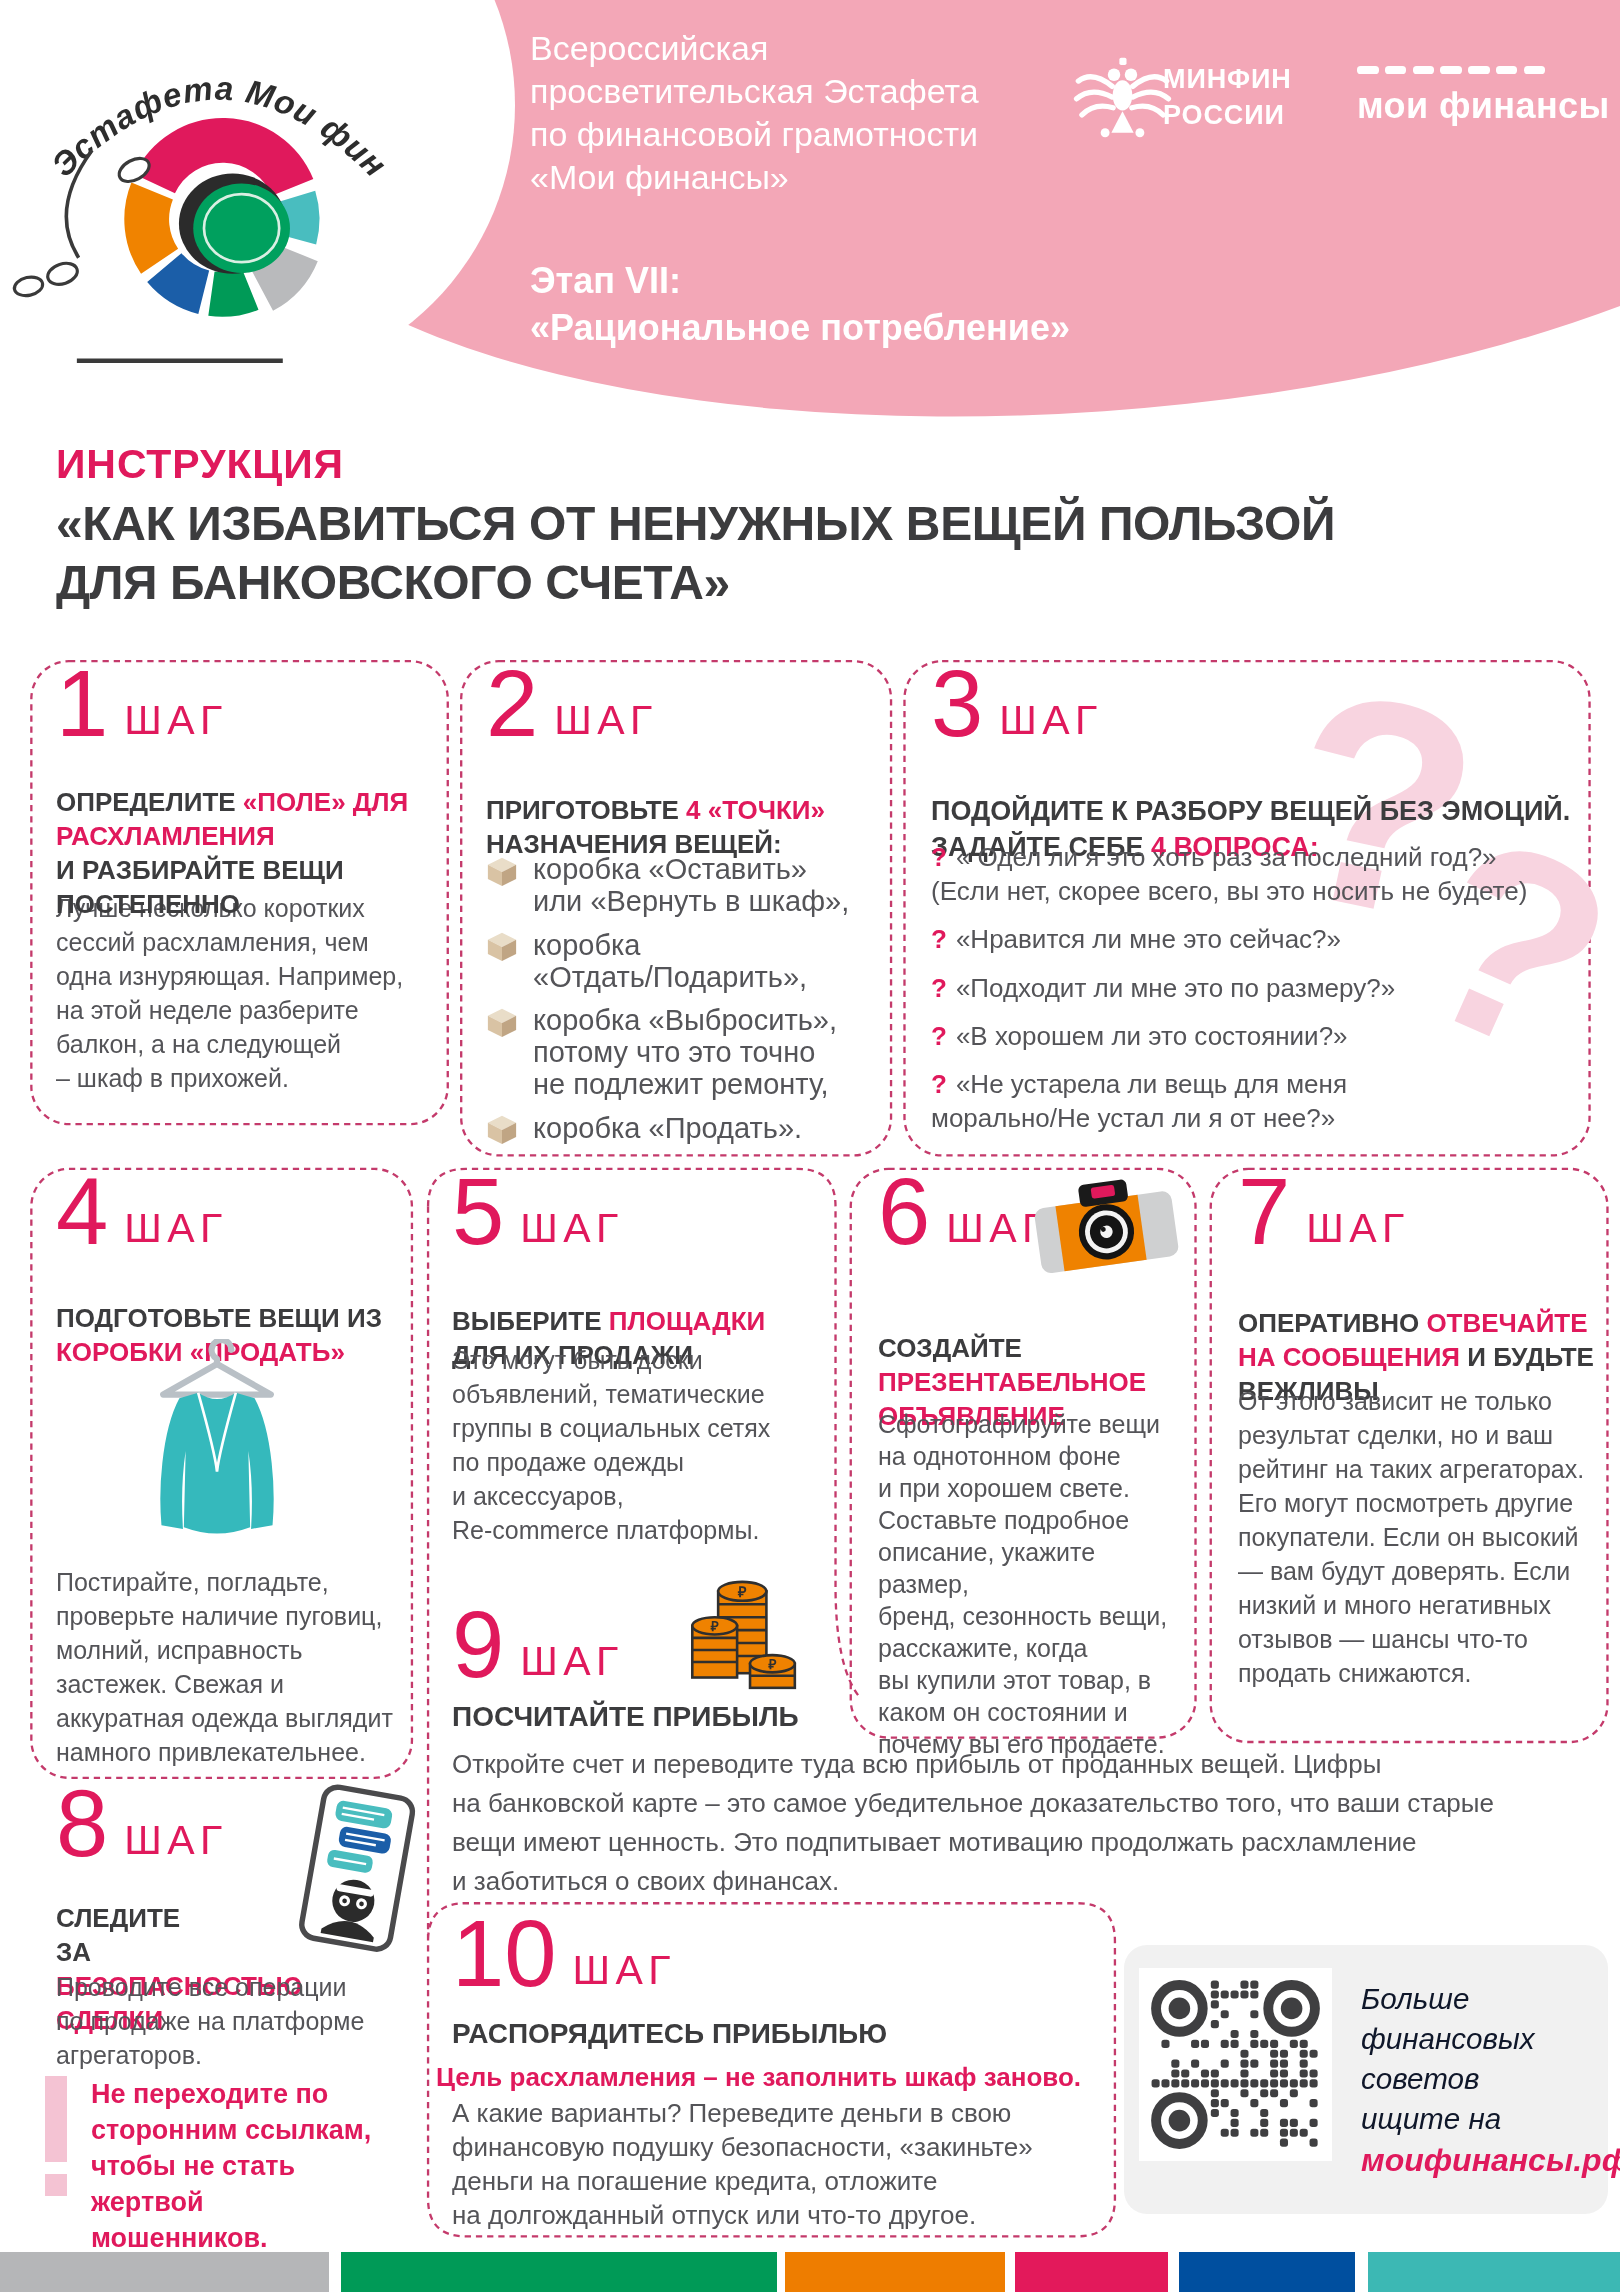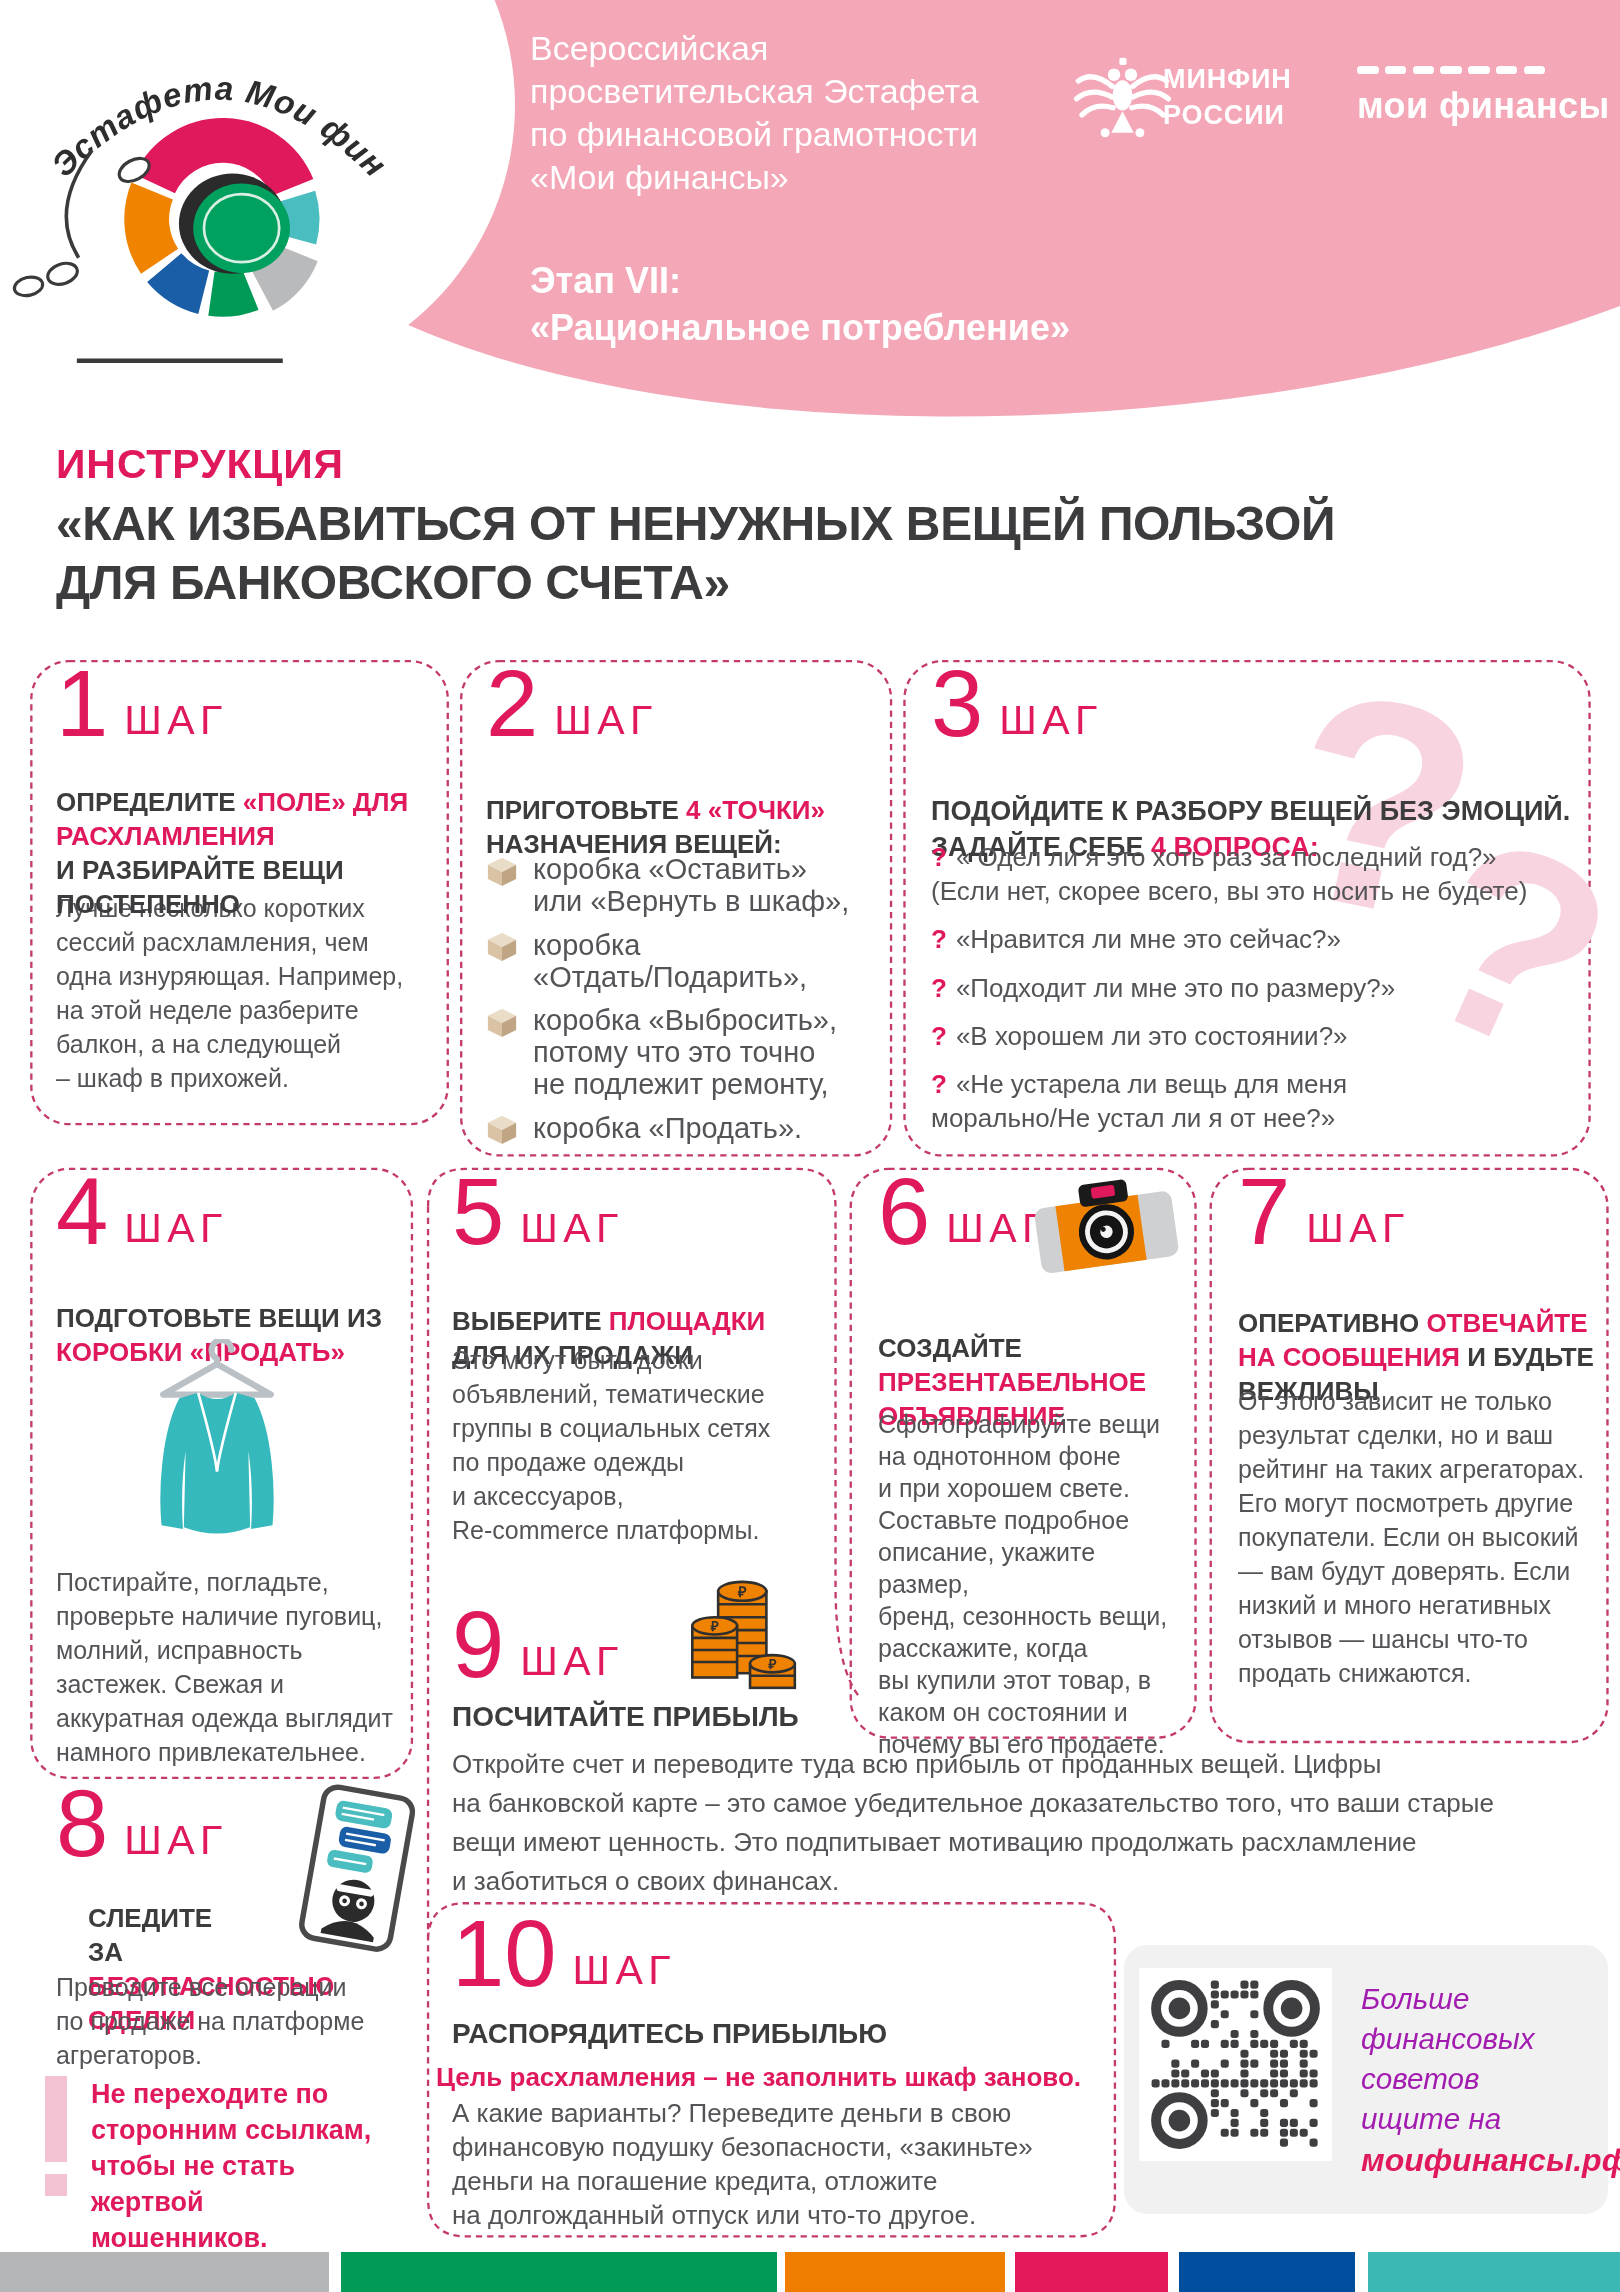--- a/index.html
+++ b/index.html
@@ -39,21 +39,21 @@
   .qmark{color:var(--pink);font-weight:bold;margin-right:9px;}
   .box-item{position:relative;padding-left:47px;font-size:29px;line-height:32px;
     color:var(--body);margin-bottom:11.6px;}
   .box-item svg{position:absolute;left:0;top:2.7px;}
   .bigq{font-size:296px;font-weight:bold;color:var(--lightpink);line-height:1;z-index:0;}
   .warn-bar{width:21.5px;background:#f4c3d3;}
   .warn-txt{font-size:27px;line-height:36px;font-weight:bold;color:var(--pink);}
   .lead{color:var(--pink);font-weight:bold;font-size:26px;line-height:34px;}
   
   .qr-block{left:1124px;top:1945px;width:484px;height:269px;background:#f1f1f1;border-radius:23px;}
-  .qr-caption{left:1361px;top:1979px;font-size:29.6px;line-height:40px;color:#a21caf;font-style:italic;}
+  .qr-caption{left:1361px;top:1979px;font-size:29.6px;line-height:40px;color:#0f172a;font-style:italic;}
   .qr-site{left:1361px;top:2142px;font-size:32px;color:var(--pink);font-weight:bold;font-style:italic;}
   
   .bar{top:2252px;height:40px;}
   .z1{z-index:1;}
 </style>
 </head>
 <body>
 
 <div id="poster">
 
@@ -336,21 +336,21 @@
       <line x1="46" y1="101" x2="88" y2="101" stroke="#fff" stroke-width="3"></line>
       <circle cx="80" cy="150" r="27" fill="#2b2b2b"></circle>
       <rect x="56" y="132" width="48" height="9" rx="4" fill="#fff"></rect>
       <circle cx="69" cy="152" r="7" fill="#fff"></circle>
         <circle cx="91" cy="152" r="7" fill="#fff"></circle>
       <circle cx="69" cy="152" r="3" fill="#2b2b2b"></circle>
         <circle cx="91" cy="152" r="3" fill="#2b2b2b"></circle>
       <path d="M46 192 Q80 162 114 192 L114 198 L46 198 Z" fill="#2b2b2b"></path>
     </svg>
   </div>
-  <div class="abs h pre" style="left:56px;top:1867px;width:269px;margin-left:32px;">
+  <div class="abs h pre" style="left:56px;top:1867px;width:269px;">
     <span class="hd">СЛЕДИТЕ
 ЗА </span><span class="hp">БЕЗОПАСНОСТЬЮ
 СДЕЛКИ</span>
   </div>
   <div class="abs body-txt pre" style="left:56px;top:1970px;width:358px;">Проводите все операции
 по продаже на платформе
 агрегаторов.</div>
   <div class="abs warn-bar" style="left:45px;top:2076px;height:86px;"></div>
   <div class="abs warn-bar" style="left:45px;top:2174px;height:21.5px;"></div>
   <div class="abs warn-txt pre" style="left:91px;top:2076px;width:322px;">Не переходите по

